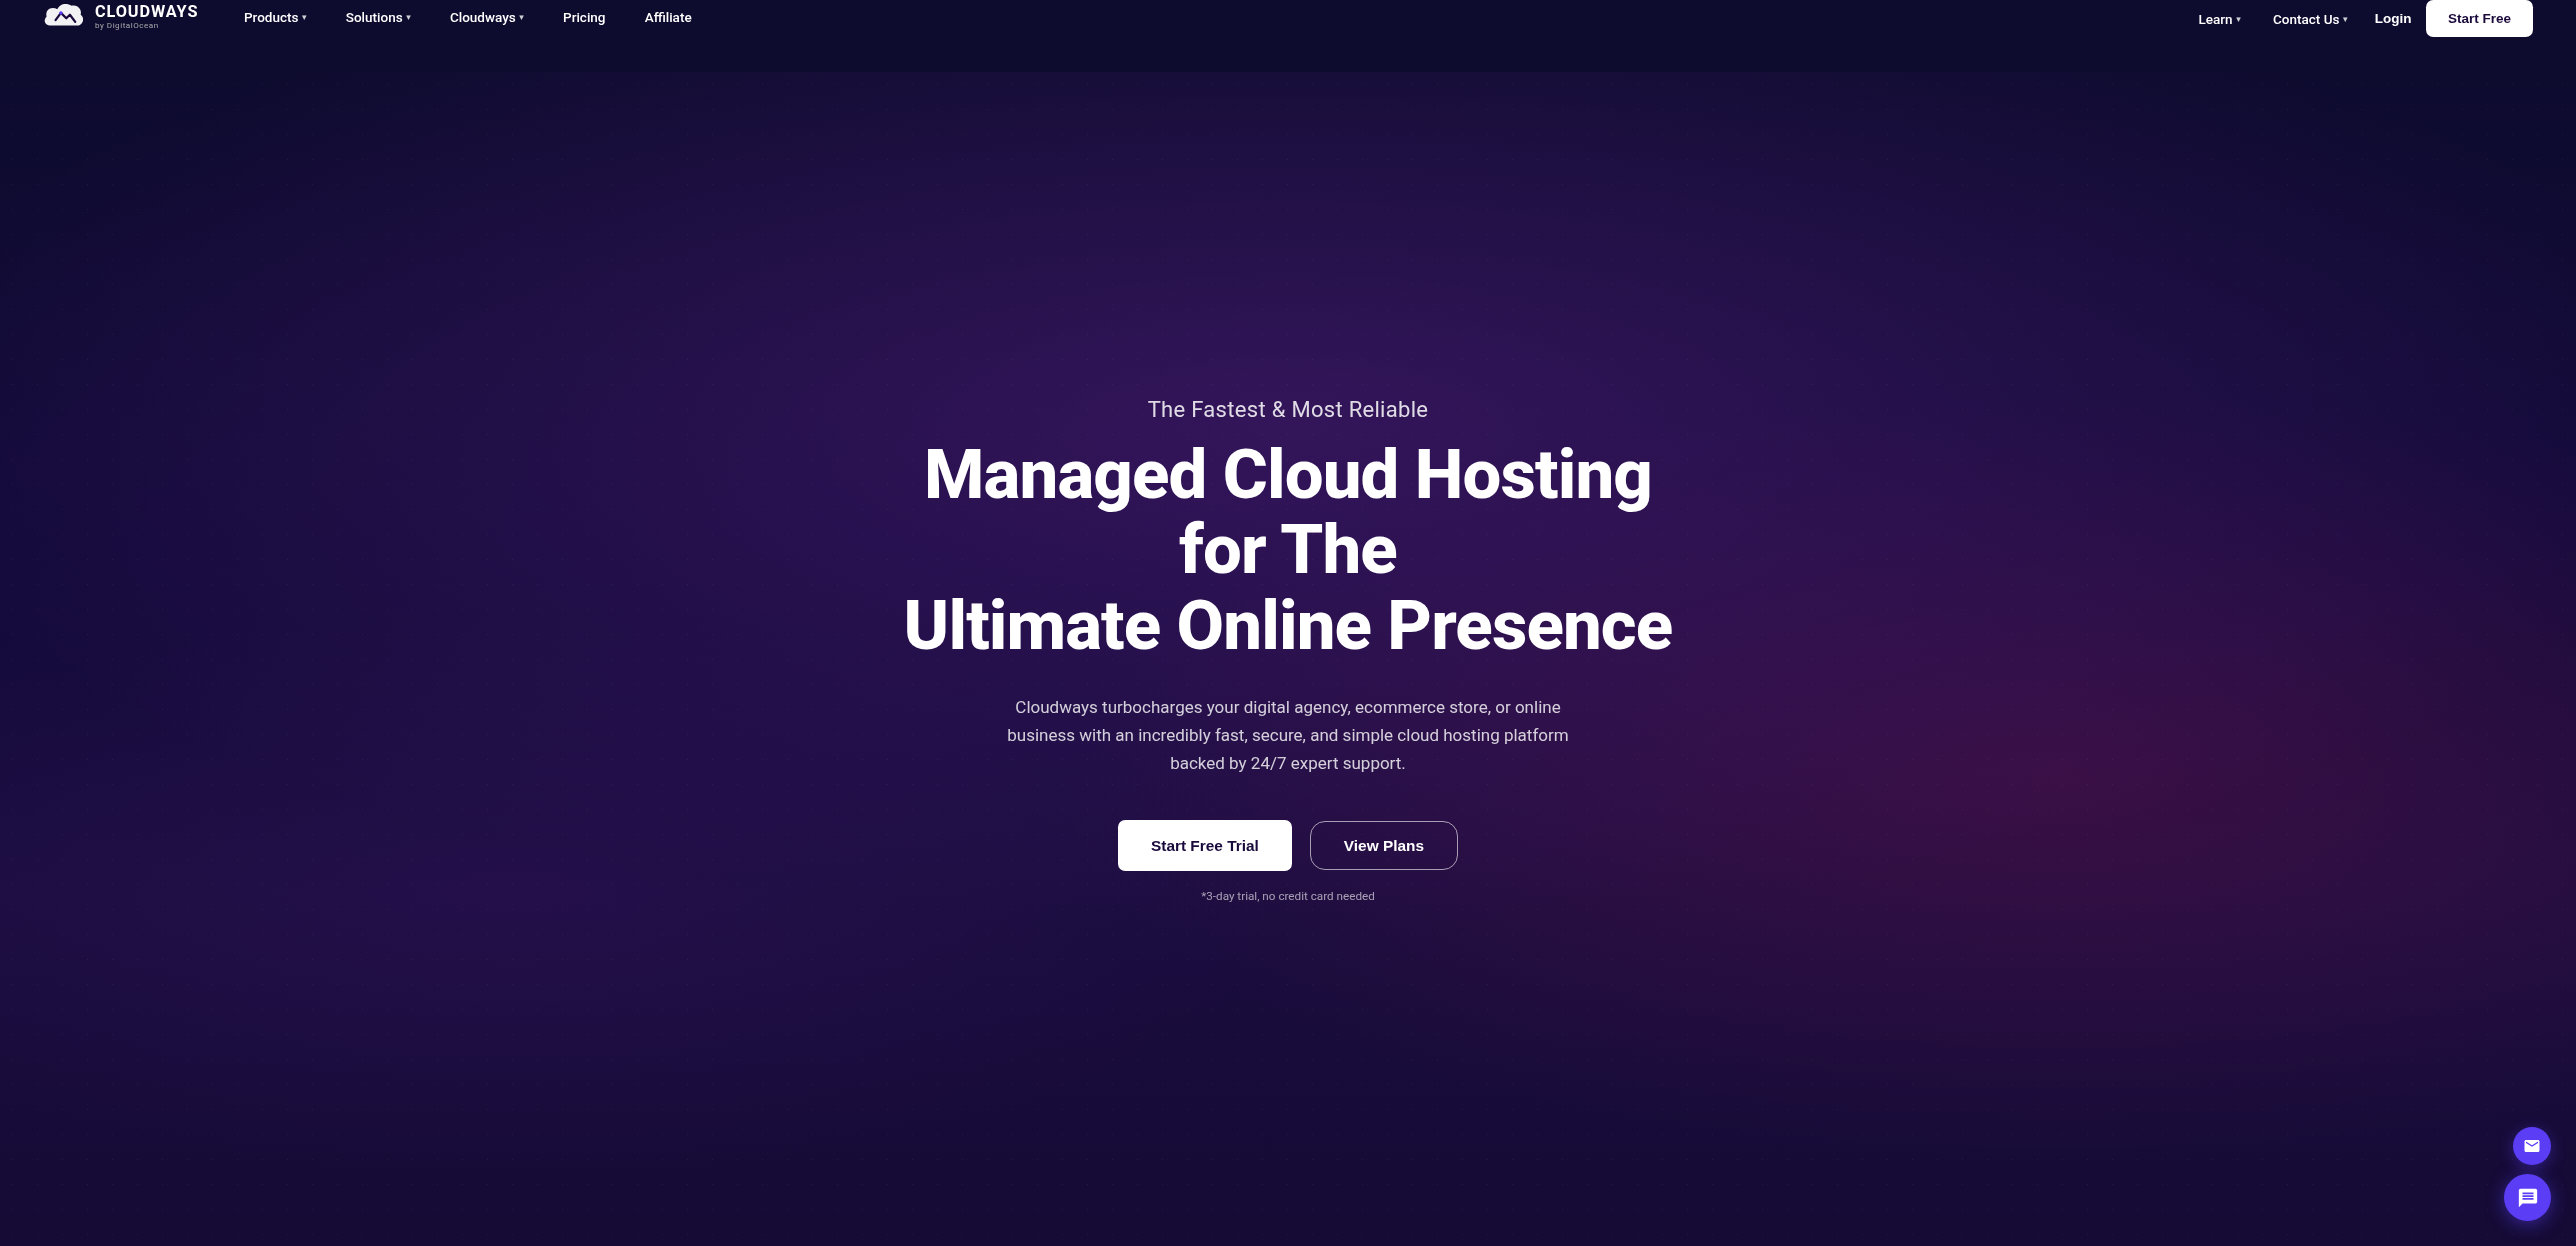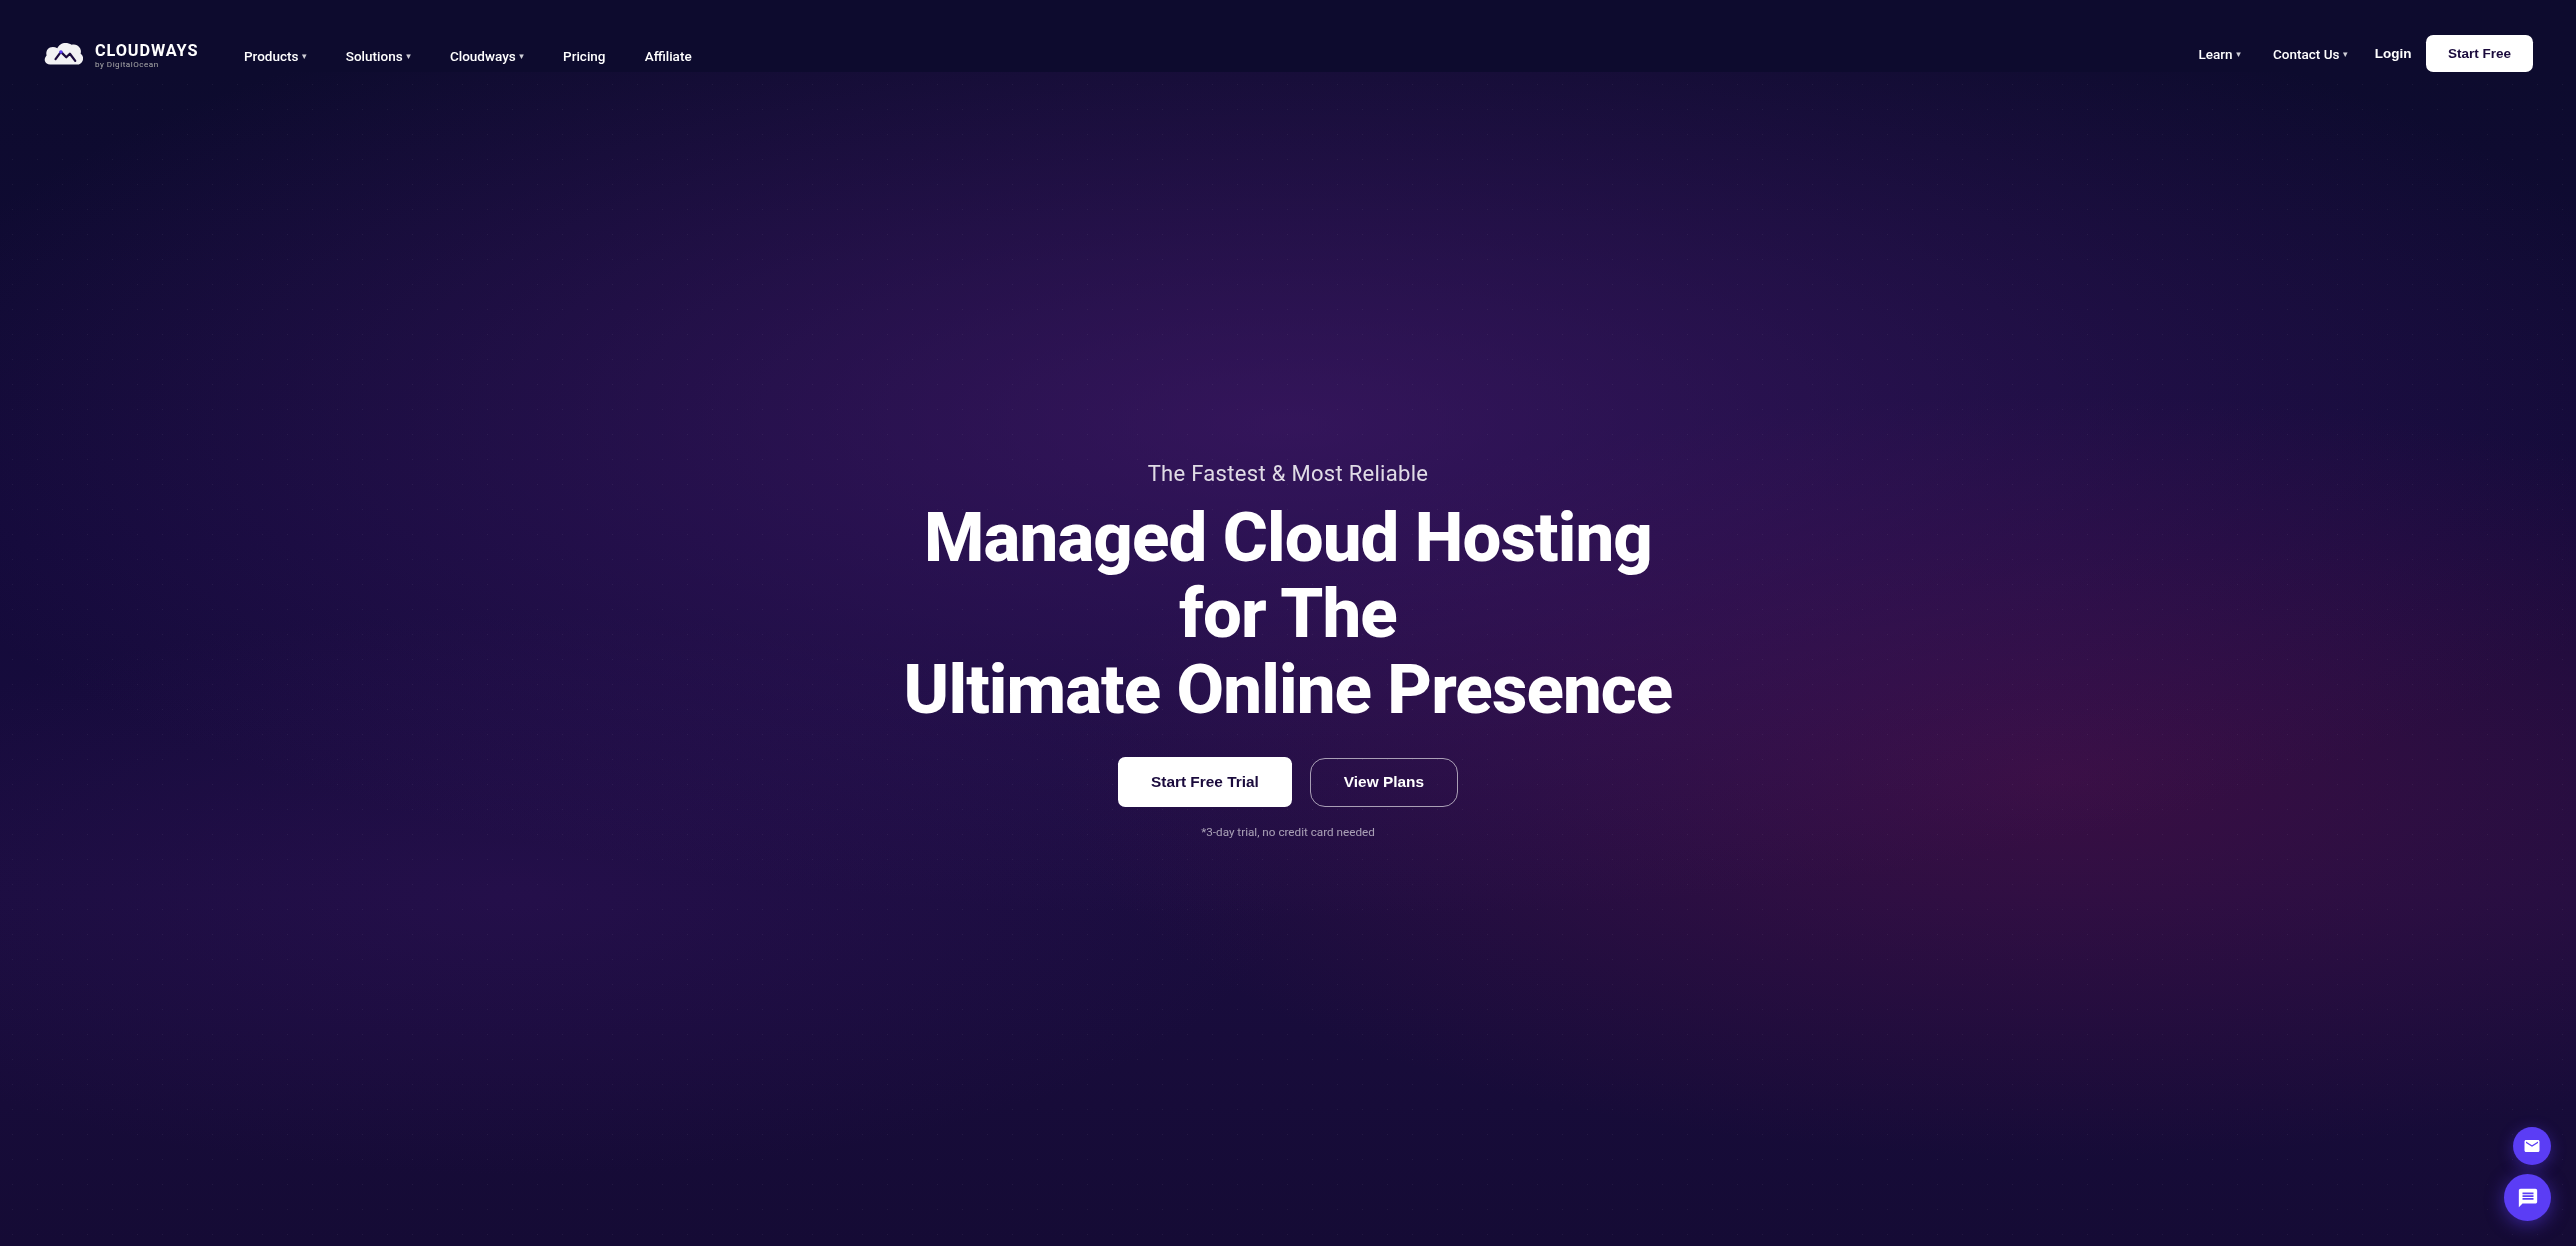--- a/index.html
+++ b/index.html
@@ -11,21 +11,21 @@
     body {
       font-family: -apple-system, BlinkMacSystemFont, 'Segoe UI', Roboto, sans-serif;
       background: #0d0b2e;
       min-height: 100vh;
       overflow-x: hidden;
     }
 
     
     nav {
       display: flex;
-      align-items: flex-end;
+      align-items: flex-start;
       justify-content: space-between;
       padding: 0 43px;
       height: 72px;
       background: #0d0b2e;
       position: relative;
       z-index: 100;
     }
 
     .nav-left {
       display: flex;
@@ -337,20 +337,21 @@
   </div>
 </nav>
 
 <section class="hero">
   <div class="hero-content">
     <p class="hero-subtitle">The Fastest &amp; Most Reliable</p>
     <h1 class="hero-title">
       <span>Managed Cloud Hosting for The</span><br>
       <span>Ultimate Online Presence</span>
     </h1>
+    <p class="hero-description">Cloudways turbocharges your digital agency, ecommerce store, or online business with an incredibly fast, secure, and simple cloud hosting platform backed by 24/7 expert support.</p>
     <div class="hero-buttons">
       <button class="btn-start-trial">Start Free Trial</button>
       <button class="btn-view-plans">View Plans</button>
     </div>
     <p class="hero-footnote">*3-day trial, no credit card needed</p>
   </div>
 </section>
 
 <div class="float-btn-2">
   <svg viewBox="0 0 24 24" xmlns="http://www.w3.org/2000/svg">

